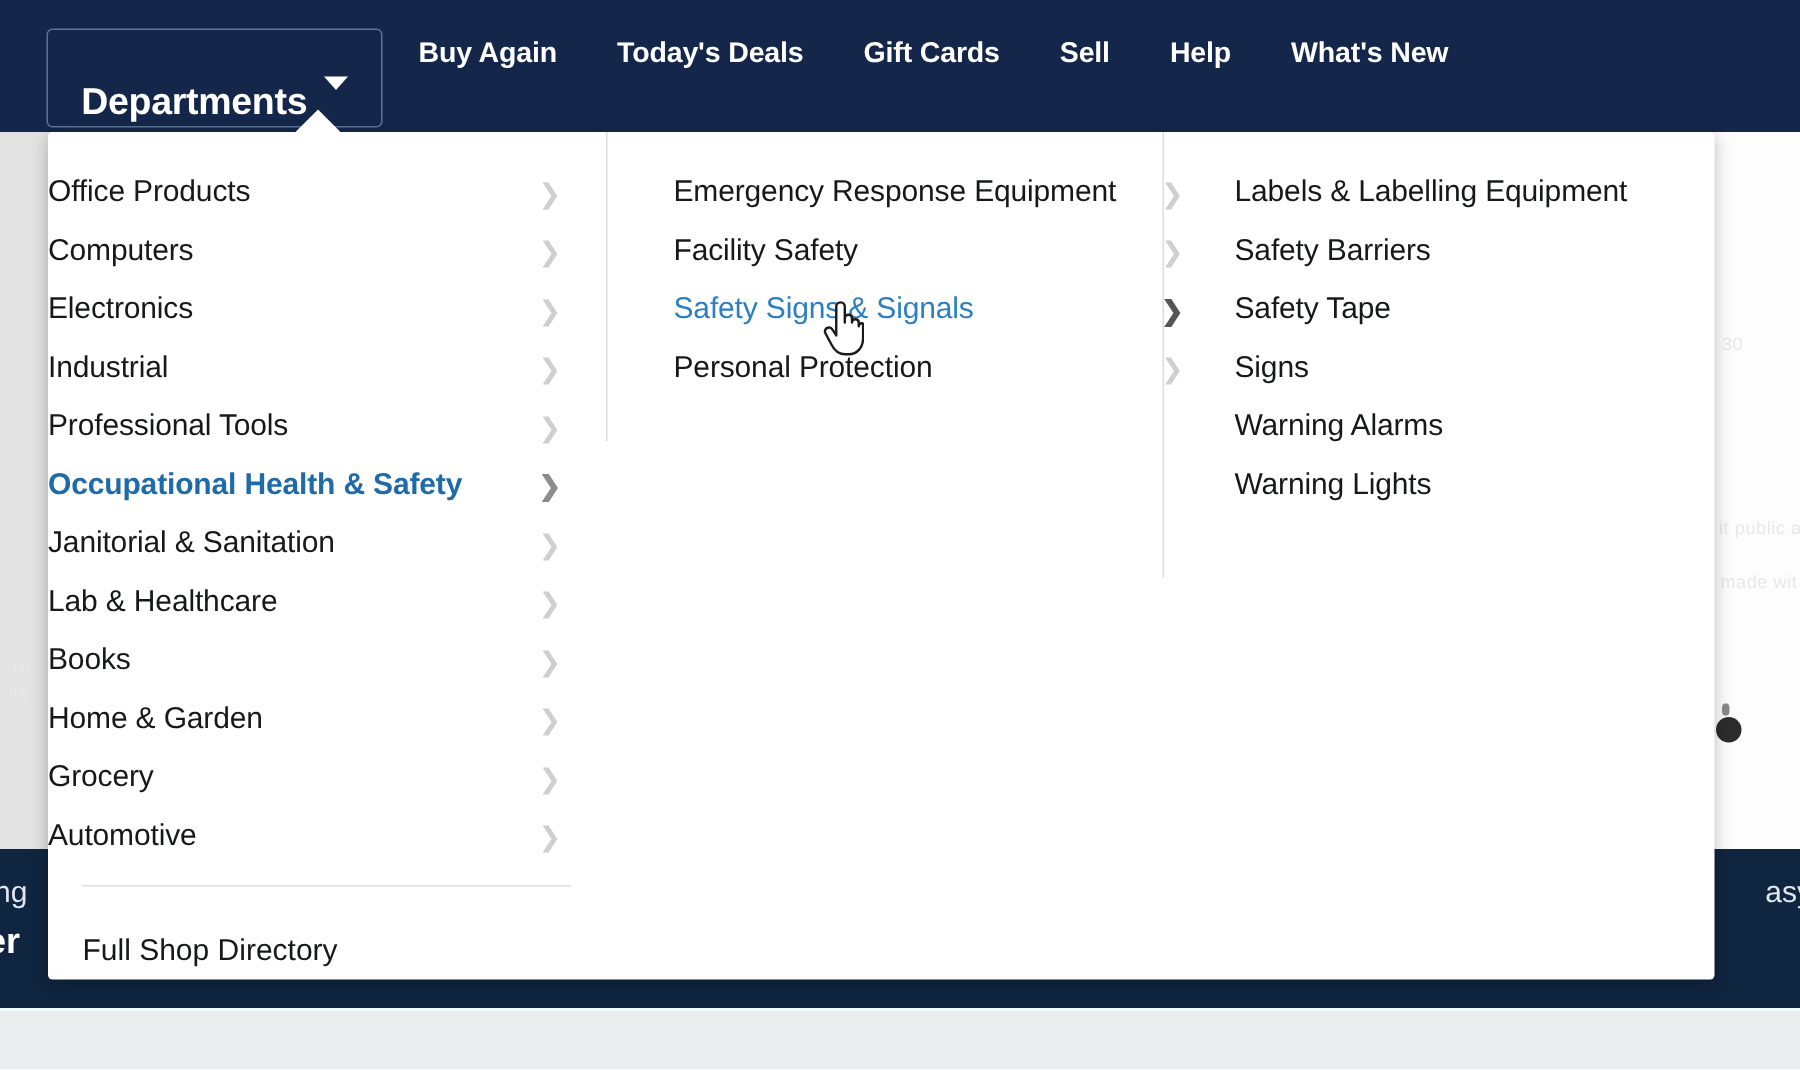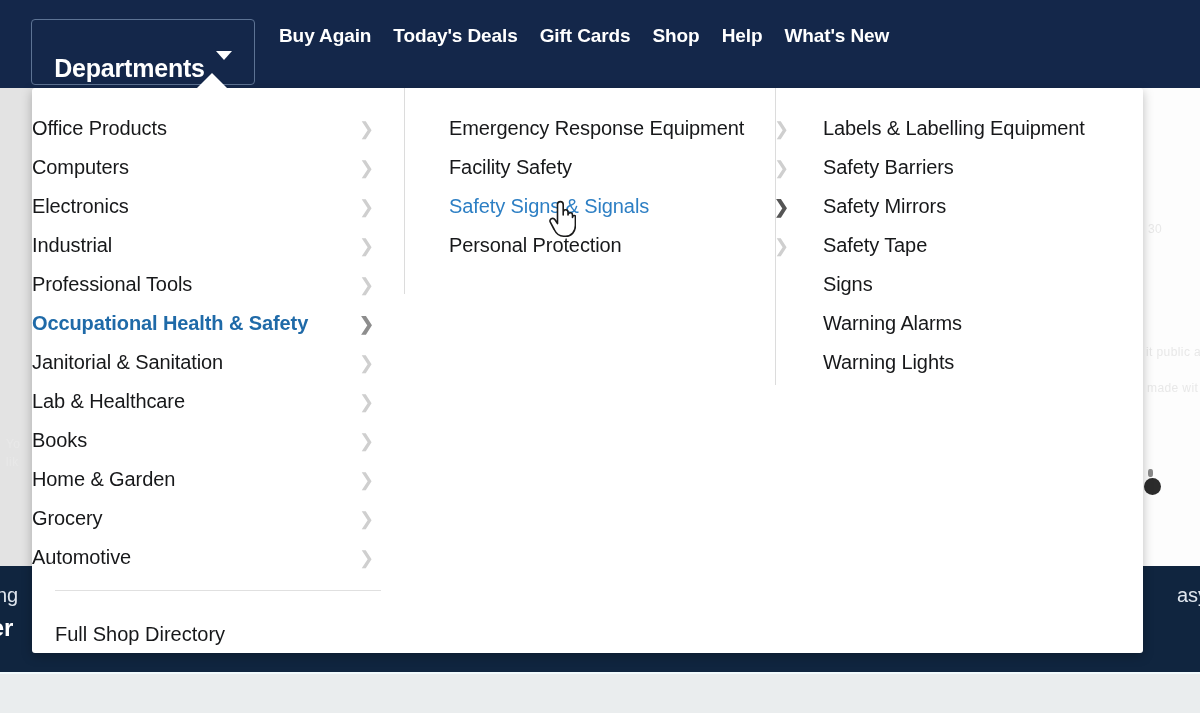--- a/index.html
+++ b/index.html
@@ -140,21 +140,21 @@
     border-bottom: 16px solid #ffffff;
     z-index: 40;
   }
 
   .nav-links {
     position: absolute;
     left: 279px; top: 0;
     height: 72px;
     display: flex;
     align-items: center;
-    gap: 22px;
+    gap: 40px;
   }
   .nav-link {
     color: #ffffff;
     font-size: 19px;
     font-weight: bold;
     white-space: nowrap;
     cursor: pointer;
     letter-spacing: -0.1px;
   }
 
@@ -295,21 +295,21 @@
 
   <div class="topnav">
     <div class="dept-button">
       <span class="label">Departments</span>
       <span class="caret-down"></span>
     </div>
     <div class="nav-links">
       <span class="nav-link">Buy Again</span>
       <span class="nav-link">Today's Deals</span>
       <span class="nav-link">Gift Cards</span>
-      <span class="nav-link">Shop</span>
+      <span class="nav-link">Sell</span>
       <span class="nav-link">Help</span>
       <span class="nav-link">What's New</span>
     </div>
   </div>
 
   <div class="menu-pointer"></div>
 
   <div class="mega-menu">
 
     <div class="divider-1"></div>
@@ -417,23 +417,20 @@
       <div class="menu-list">
 
         <div class="menu-item">
           <span class="item-label">Labels &amp; Labelling Equipment</span>
         </div>
 
         <div class="menu-item">
           <span class="item-label">Safety Barriers</span>
         </div>
 
-        <div class="menu-item">
-          <span class="item-label">Safety Mirrors</span>
-        </div>
 
         <div class="menu-item">
           <span class="item-label">Safety Tape</span>
         </div>
 
         <div class="menu-item">
           <span class="item-label">Signs</span>
         </div>
 
         <div class="menu-item">

